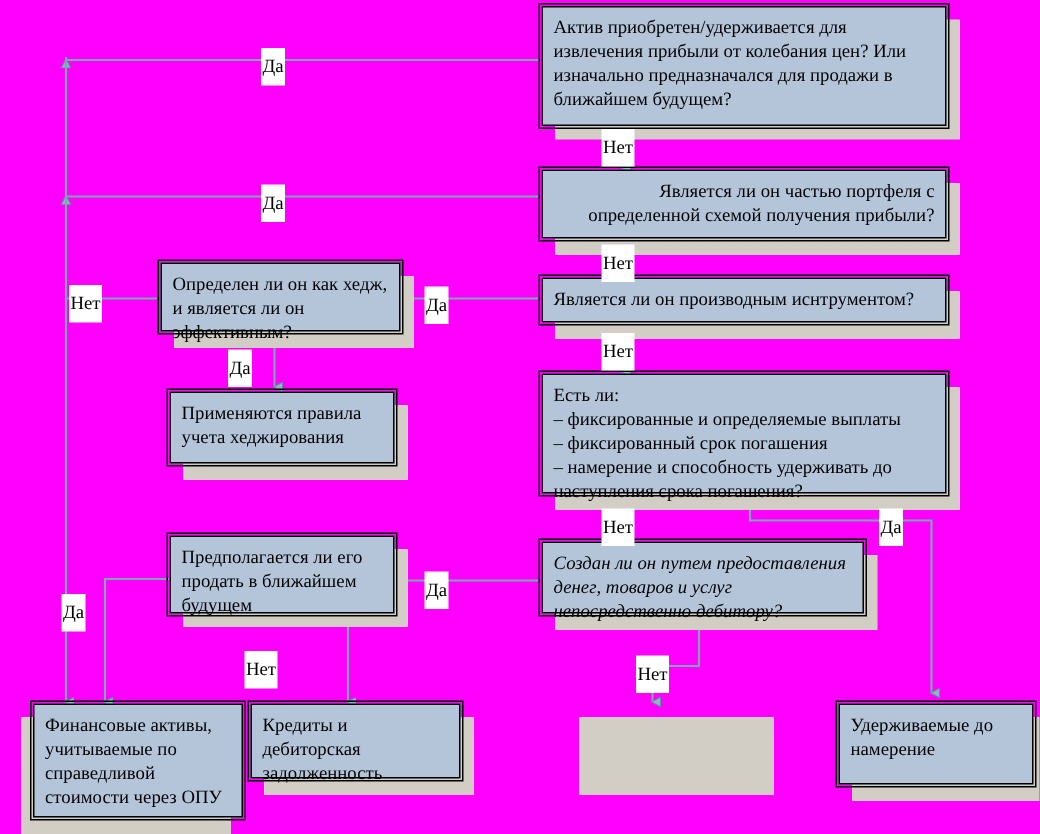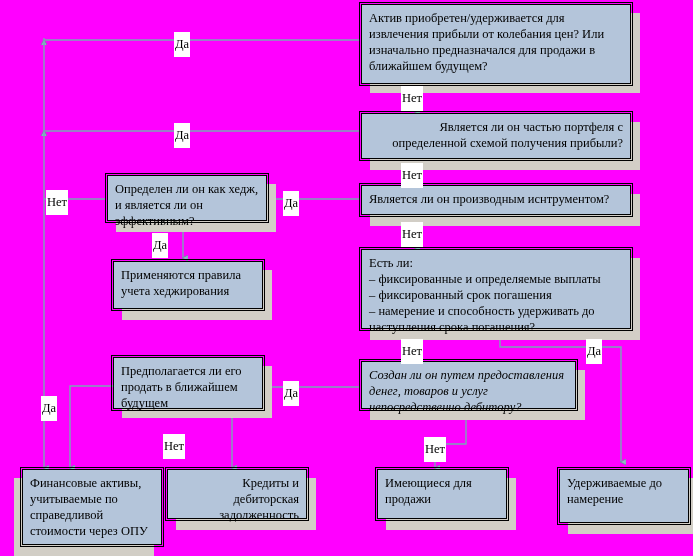--- a/index.html
+++ b/index.html
@@ -133,23 +133,22 @@
 – фиксированные и определяемые выплаты
 – фиксированный срок погашения
 – намерение и способность удерживать до наступления срока погашения?</div>
 
   <div class="node" style="left:361px;top:361px;width:215px;height:48px;font-style:italic;">Создан ли он путем предоставления денег, товаров и услуг непосредственно дебитору?</div>
 
   <div class="node" style="left:113px;top:357px;width:150px;height:52px;">Предполагается ли его продать в ближайшем будущем</div>
 
   <div class="node" style="left:22px;top:469px;width:140px;height:76px;">Финансовые активы, учитываемые по справедливой стоимости через ОПУ</div>
 
-  <div class="node" style="left:167px;top:469px;width:140px;height:50px;text-align:right;">Кредиты и дебиторская задолженность</div>
+  <div class="node" style="left:167px;top:469px;width:140px;height:50px;">Кредиты и дебиторская задолженность</div>
 
-  <div class="node" style="left:377px;top:469px;width:130px;height:50px;">Имеющиеся для продажи</div>
 
   <div class="node" style="left:559px;top:469px;width:130px;height:54px;">Удерживаемые до намерение</div>
 
   <div class="elabel" style="left:174px;top:32px;">Да</div>
   <div class="elabel" style="left:401px;top:86px;">Нет</div>
   <div class="elabel" style="left:174px;top:123px;">Да</div>
   <div class="elabel" style="left:401px;top:163px;">Нет</div>
   <div class="elabel" style="left:283px;top:191px;">Да</div>
   <div class="elabel" style="left:401px;top:222px;">Нет</div>
   <div class="elabel" style="left:46px;top:190px;">Нет</div>

